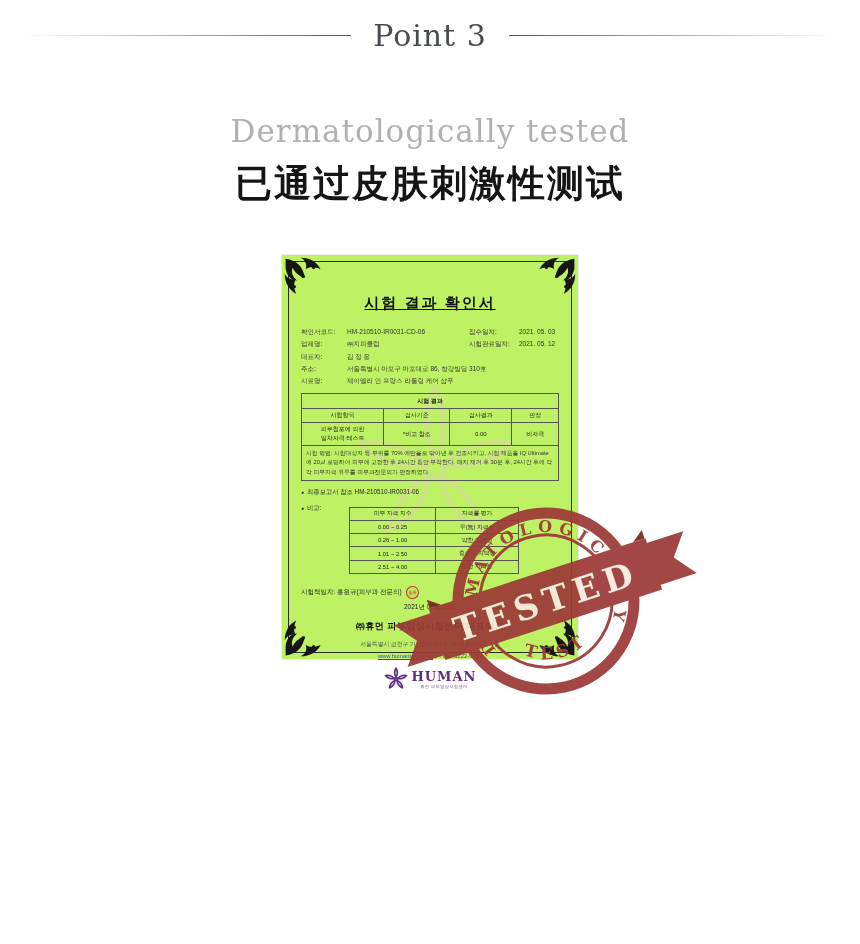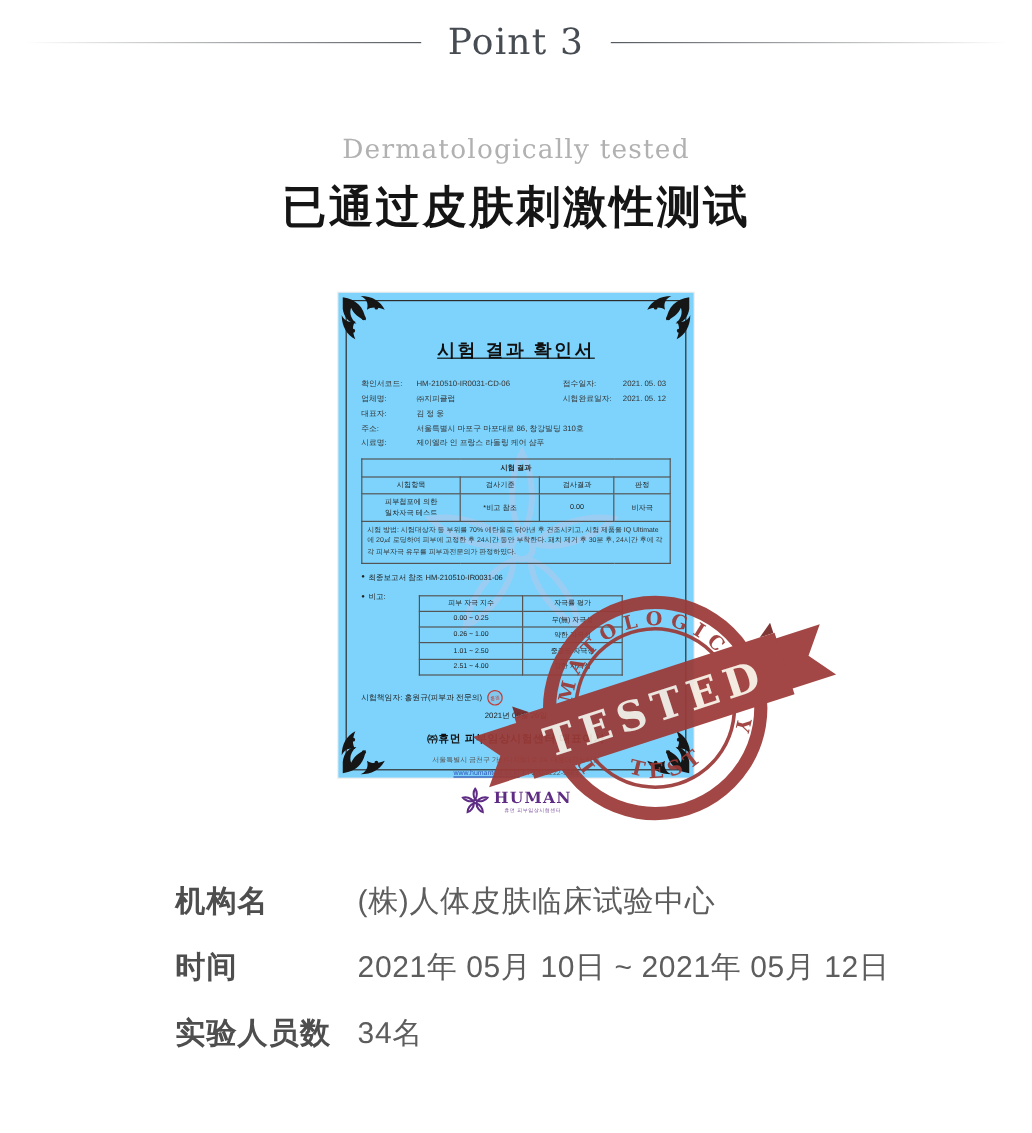--- a/index.html
+++ b/index.html
@@ -8,25 +8,25 @@
 
   
   .point-header { display:flex; align-items:center; justify-content:center; gap:22px; padding-top:18px; }
   .point-line { height:1px; width:330px; }
   .point-line.left  { background:linear-gradient(to right, rgba(90,95,100,0), rgba(75,80,86,.95)); }
   .point-line.right { background:linear-gradient(to left,  rgba(90,95,100,0), rgba(75,80,86,.95)); }
   .point-text { font-family:"DejaVu Serif","Liberation Serif",serif; font-size:30px; color:#474c52; letter-spacing:1px; }
 
   
   .subtitle { margin-top:60px; text-align:center; font-family:"DejaVu Serif","Liberation Serif",serif;
-              font-size:22px; color:#b1b1b1; letter-spacing:1px; }
+              font-size:31px; color:#b1b1b1; letter-spacing:1px; }
   .main-title { margin-top:10px; text-align:center; font-size:37px; font-weight:700; color:#151515; letter-spacing:2px; }
 
   
-  .cert-wrap { position:relative; width:296px; height:404px; margin:46px auto 0; background:#7dd3fc;
+  .cert-wrap { position:relative; width:296px; height:404px; margin:46px auto 0; background:#bef264;
                box-shadow:0 0 0 1px #ededed; }
   .cert-border { position:absolute; inset:6px; border:1px solid #2c2c2c; }
   .corner { position:absolute; width:42px; height:42px; z-index:2; }
   .corner.tl { top:1px; left:1px; }
   .corner.tr { top:1px; right:1px; transform:scaleX(-1); }
   .corner.bl { bottom:1px; left:1px; transform:scaleY(-1); }
   .corner.br { bottom:1px; right:1px; transform:scale(-1,-1); }
 
   .cert-body { position:absolute; inset:7px; padding:14px 12px 6px; z-index:1; }
   .watermark { position:absolute; left:58px; top:118px; z-index:0; opacity:.5; }
@@ -290,28 +290,14 @@
           <polygon points="112,-24 152,-24 135,-2 152,20 112,20" fill="#9c3a37"></polygon>
           <polygon points="-113,-29 -101,-29 -113,-38" fill="#752826"></polygon>
           <polygon points="113,-29 101,-29 113,-38" fill="#752826"></polygon>
           <rect x="-114" y="-29" width="228" height="54" fill="#9c3a37"></rect>
           <text y="12" text-anchor="middle" font-size="34" font-weight="bold" letter-spacing="6" fill="#f4e9de" font-family="'DejaVu Serif','Liberation Serif',serif">TESTED</text>
         </g>
       </g>
     </svg>
   </div>
 
-  <div class="info-section">
-    <div class="info-row">
-      <div class="info-label">机构名</div>
-      <div class="info-value">(株)人体皮肤临床试验中心</div>
-    </div>
-    <div class="info-row">
-      <div class="info-label">时间</div>
-      <div class="info-value">2021年 05月 10日 ~ 2021年 05月 12日</div>
-    </div>
-    <div class="info-row">
-      <div class="info-label">实验人员数</div>
-      <div class="info-value">34名</div>
-    </div>
-  </div>
 
 </div>
 
 </body></html>

